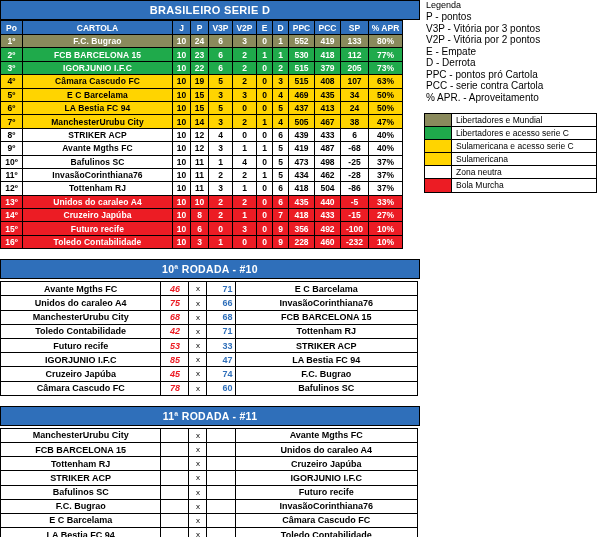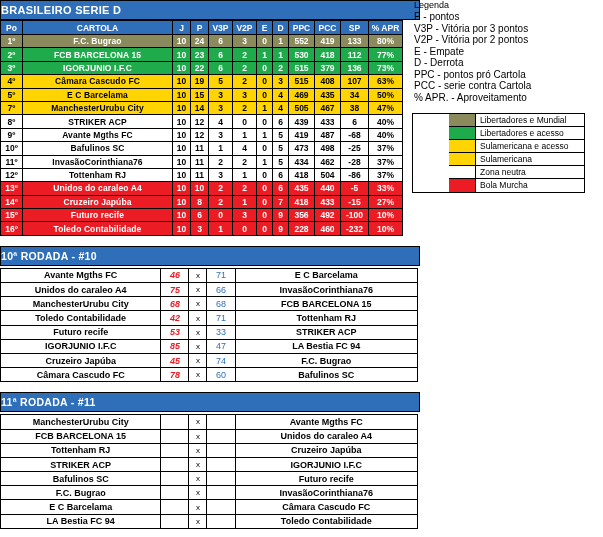--- a/index.html
+++ b/index.html
@@ -2,26 +2,26 @@
 <html><head>
 <meta charset="utf-8">
 <style>
   html,body{margin:0;padding:0;}
   body{
     width:603px;height:537px;background:#ffffff;
     font-family:"Liberation Sans", sans-serif;font-size:9px;color:#000;
     overflow:hidden;position:relative;
   }
   .left-col{position:absolute;left:0;top:0;width:420px;}
-  .right-col{position:absolute;left:412px;top:0;width:179px;}
+  .right-col{position:absolute;left:424px;top:0;width:179px;}
 
   
   .titlebar{
     background:#2f6fba;color:#ffffff;font-weight:bold;font-size:11px;
-    text-align:left;border:1px solid #000;height:18px;line-height:18px;
+    text-align:center;border:1px solid #000;height:18px;line-height:18px;
     letter-spacing:.3px;
   }
   .titlebar.small{font-size:10.5px;}
 
   
   table{border-collapse:collapse;}
   .stand{width:356px;table-layout:fixed;}
   .stand th{
     background:#2f6fba;color:#fff;font-size:8.5px;font-weight:bold;
     border:1px solid #000;height:13px;padding:0;text-align:center;
@@ -43,28 +43,28 @@
 
   
   .round{width:418px;table-layout:fixed;margin-top:2px;}
   .round td{
     border:1px solid #000;height:13.2px;font-size:9px;padding:0 2px;
     background:#ffffff;font-weight:bold;
   }
   .round td.home{text-align:center;}
   .round td.away{text-align:center;}
   .round td.sc{text-align:center;color:#ec1c24;width:26px;font-weight:bold;font-style:italic;}
-  .round td.sc2{text-align:center;color:#2f6fba;width:26px;font-weight:normal;}
+  .round td.sc2{text-align:right;color:#2f6fba;width:26px;font-weight:bold;}
   .round td.x{text-align:center;width:16px;font-weight:normal;font-size:8px;}
 
   
   .legend-title{font-size:9px;margin:0 0 1px 2px;}
   .legend-line{font-size:10px;margin:0 6px 0 2px;line-height:11.5px;}
   .legend-box{margin-top:10px;border:1px solid #000;width:171px;}
-  .legend-row{display:flex;align-items:stretch;height:13px;margin-left:36px;}
+  .legend-row{display:flex;align-items:stretch;height:13px;}
   .sw{width:26px;border-right:1px solid #000;border-bottom:1px solid #000;}
   .lb{flex:1;font-size:8.5px;line-height:13px;padding-left:4px;border-bottom:1px solid #000;background:#fff;}
   .legend-row:last-child .sw,.legend-row:last-child .lb{border-bottom:none;}
   .spacer10{height:10px;}
 </style>
 </head>
 <body>
 
 <div class="left-col">
 
@@ -134,21 +134,21 @@
           <td>3º</td>
           <td class="team">IGORJUNIO I.F.C</td>
           <td>10</td>
           <td>22</td>
           <td>6</td>
           <td>2</td>
           <td>0</td>
           <td>2</td>
           <td>515</td>
           <td>379</td>
-          <td>136</td>
+          <td>205</td>
           <td>73%</td>
         </tr>
         <tr class="r-sulc">
           <td>4º</td>
           <td class="team">Câmara Cascudo FC</td>
           <td>10</td>
           <td>19</td>
           <td>5</td>
           <td>2</td>
           <td>0</td>
@@ -163,20 +163,34 @@
           <td class="team">E C Barcelama</td>
           <td>10</td>
           <td>15</td>
           <td>3</td>
           <td>3</td>
           <td>0</td>
           <td>4</td>
           <td>469</td>
           <td>435</td>
           <td>34</td>
+          <td>50%</td>
+        </tr>
+        <tr class="r-sul">
+          <td>6º</td>
+          <td class="team">LA Bestia FC 94</td>
+          <td>10</td>
+          <td>15</td>
+          <td>5</td>
+          <td>0</td>
+          <td>0</td>
+          <td>5</td>
+          <td>437</td>
+          <td>413</td>
+          <td>24</td>
           <td>50%</td>
         </tr>
         <tr class="r-sul">
           <td>7º</td>
           <td class="team">ManchesterUrubu City</td>
           <td>10</td>
           <td>14</td>
           <td>3</td>
           <td>2</td>
           <td>1</td>

